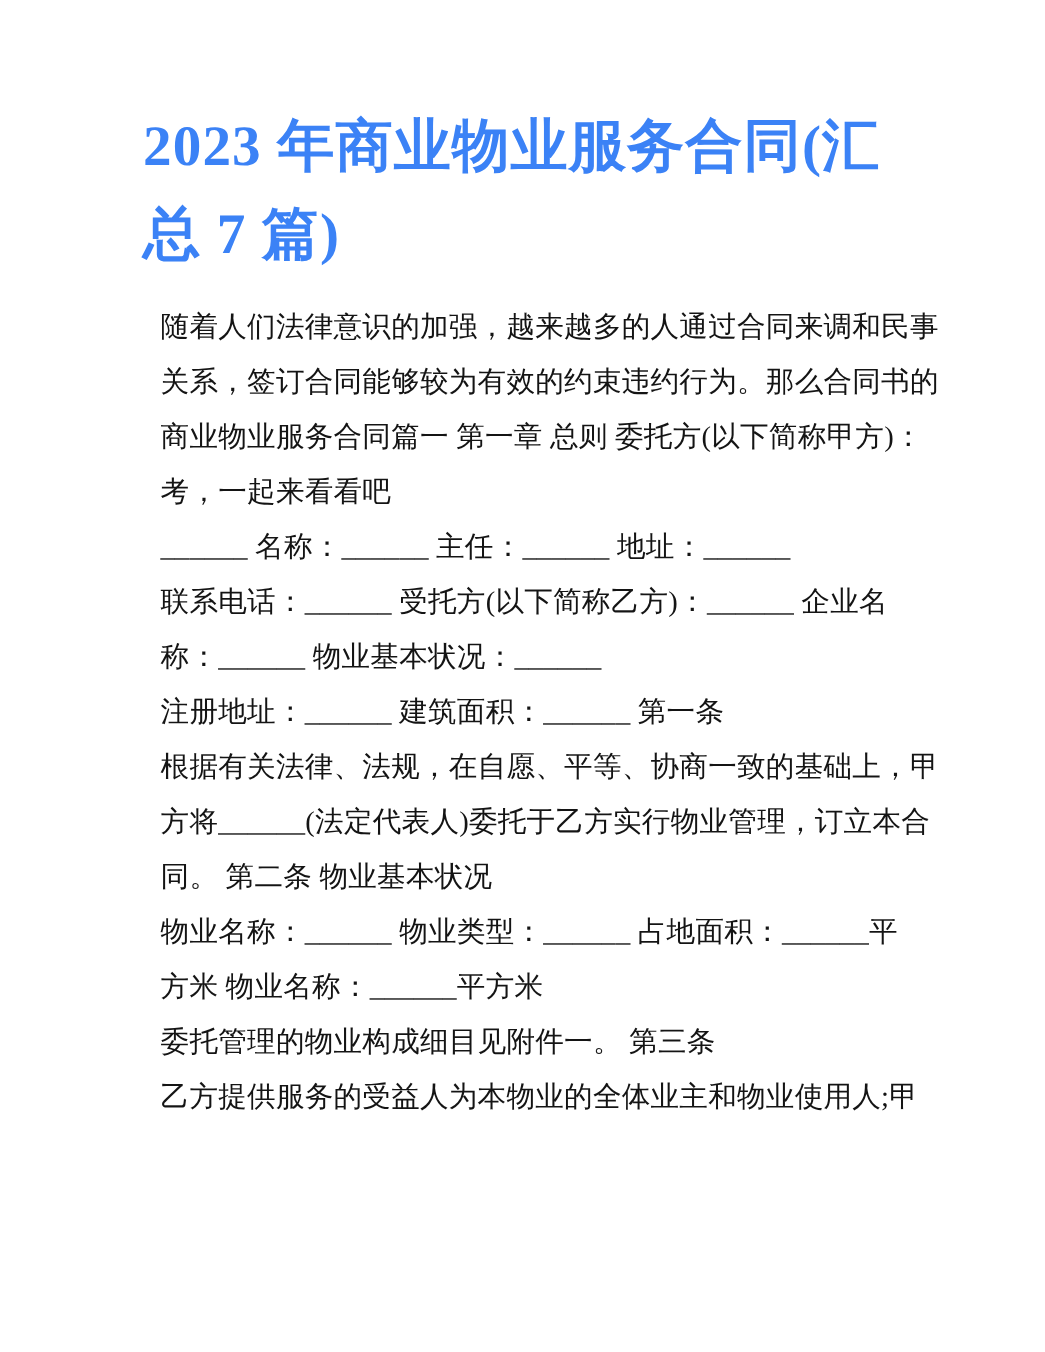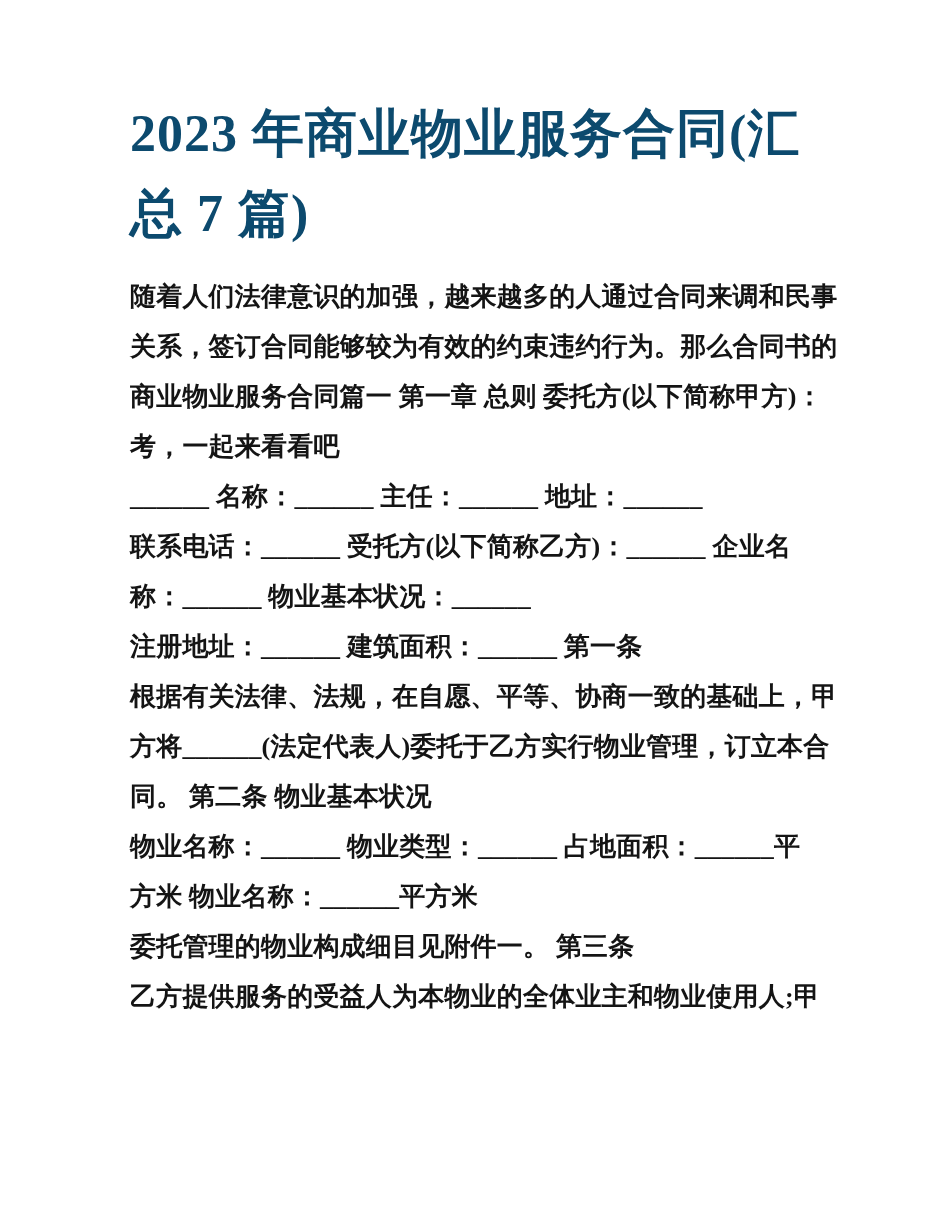--- a/index.html
+++ b/index.html
@@ -18,31 +18,32 @@
   }
   .content {
     padding: 94px 110px 0 130px;
   }
   .title {
     margin: 0;
     font-size: 52px;
     line-height: 80px;
     font-weight: 700;
     letter-spacing: 1px;
-    color: #0c4a6e;
+    color: #3b82f6;
   }
   .title-line {
     display: block;
     white-space: nowrap;
   }
   .body-text {
     margin-top: 18px;
     font-size: 26px;
     line-height: 50px;
-    font-weight: 700;
+    font-weight: 400;
+    margin-left: 16px;
   }
   .body-line {
     display: block;
     white-space: nowrap;
     letter-spacing: 0.2px;
   }
 </style>
 </head>
 <body>
 

